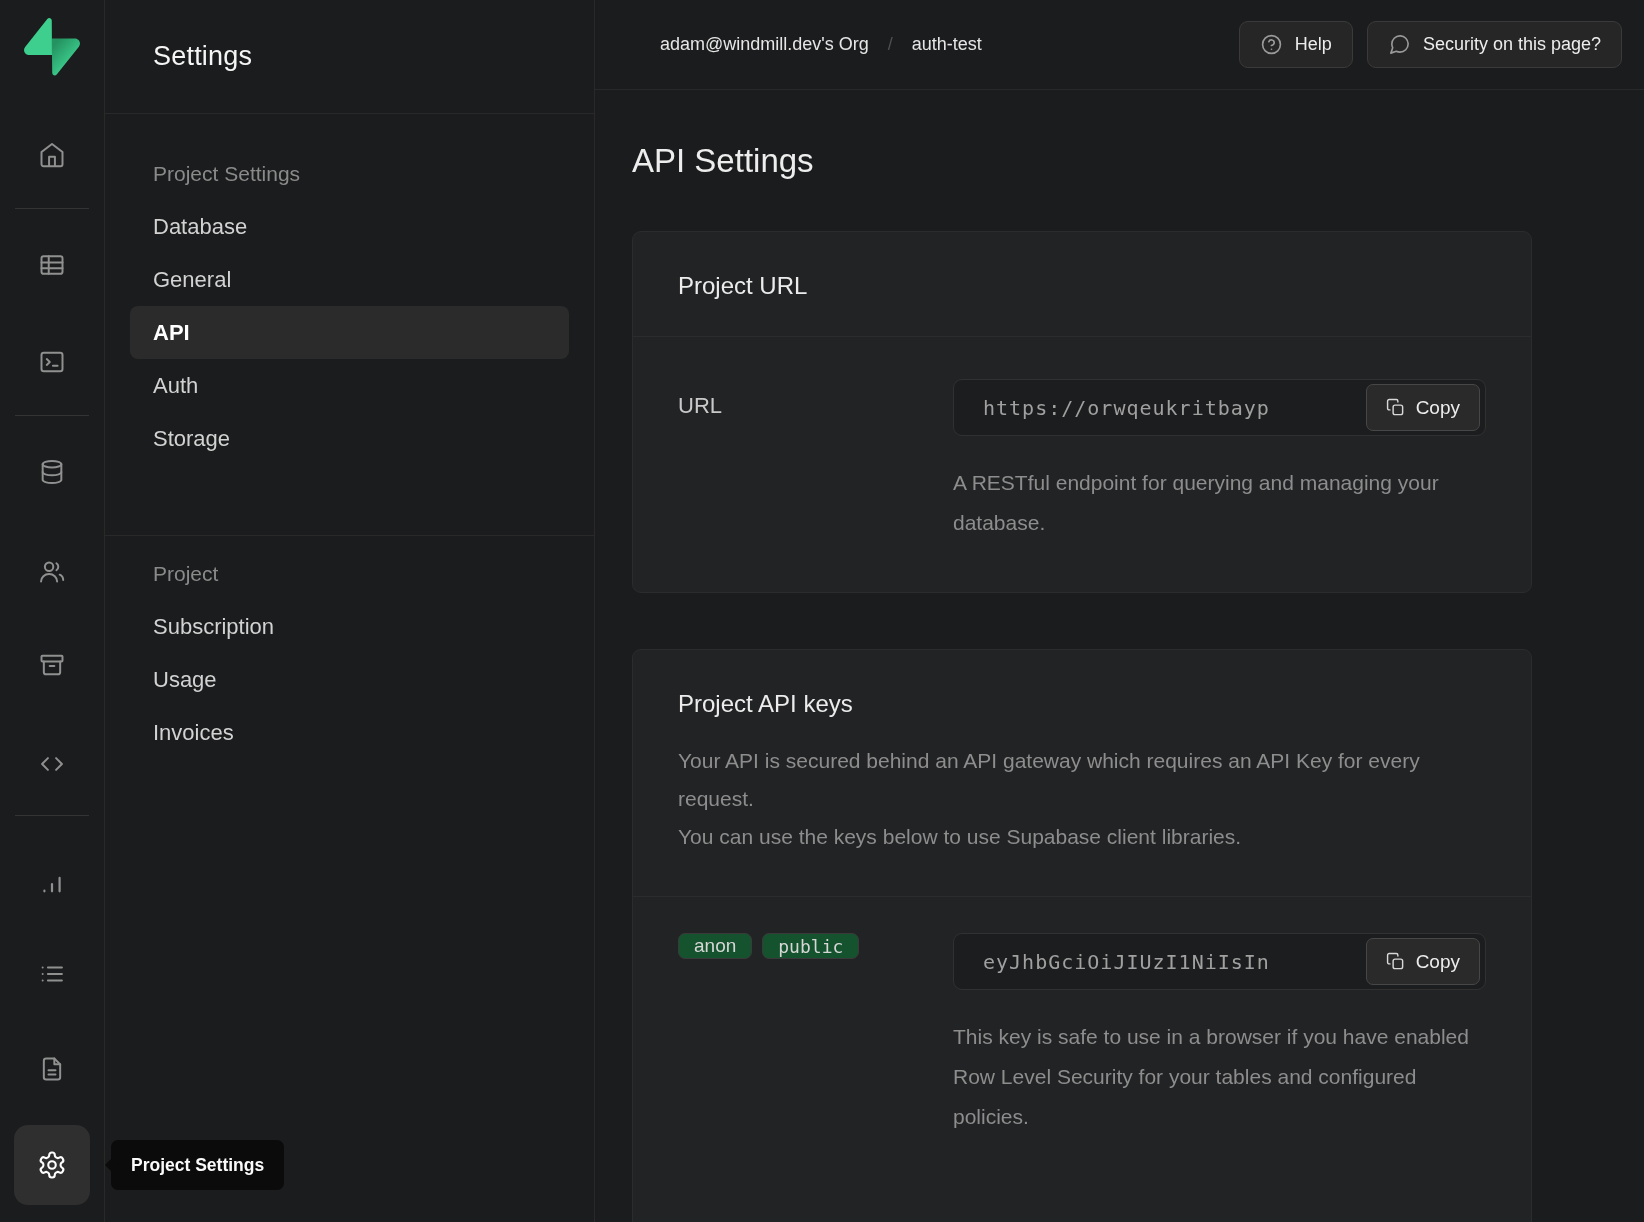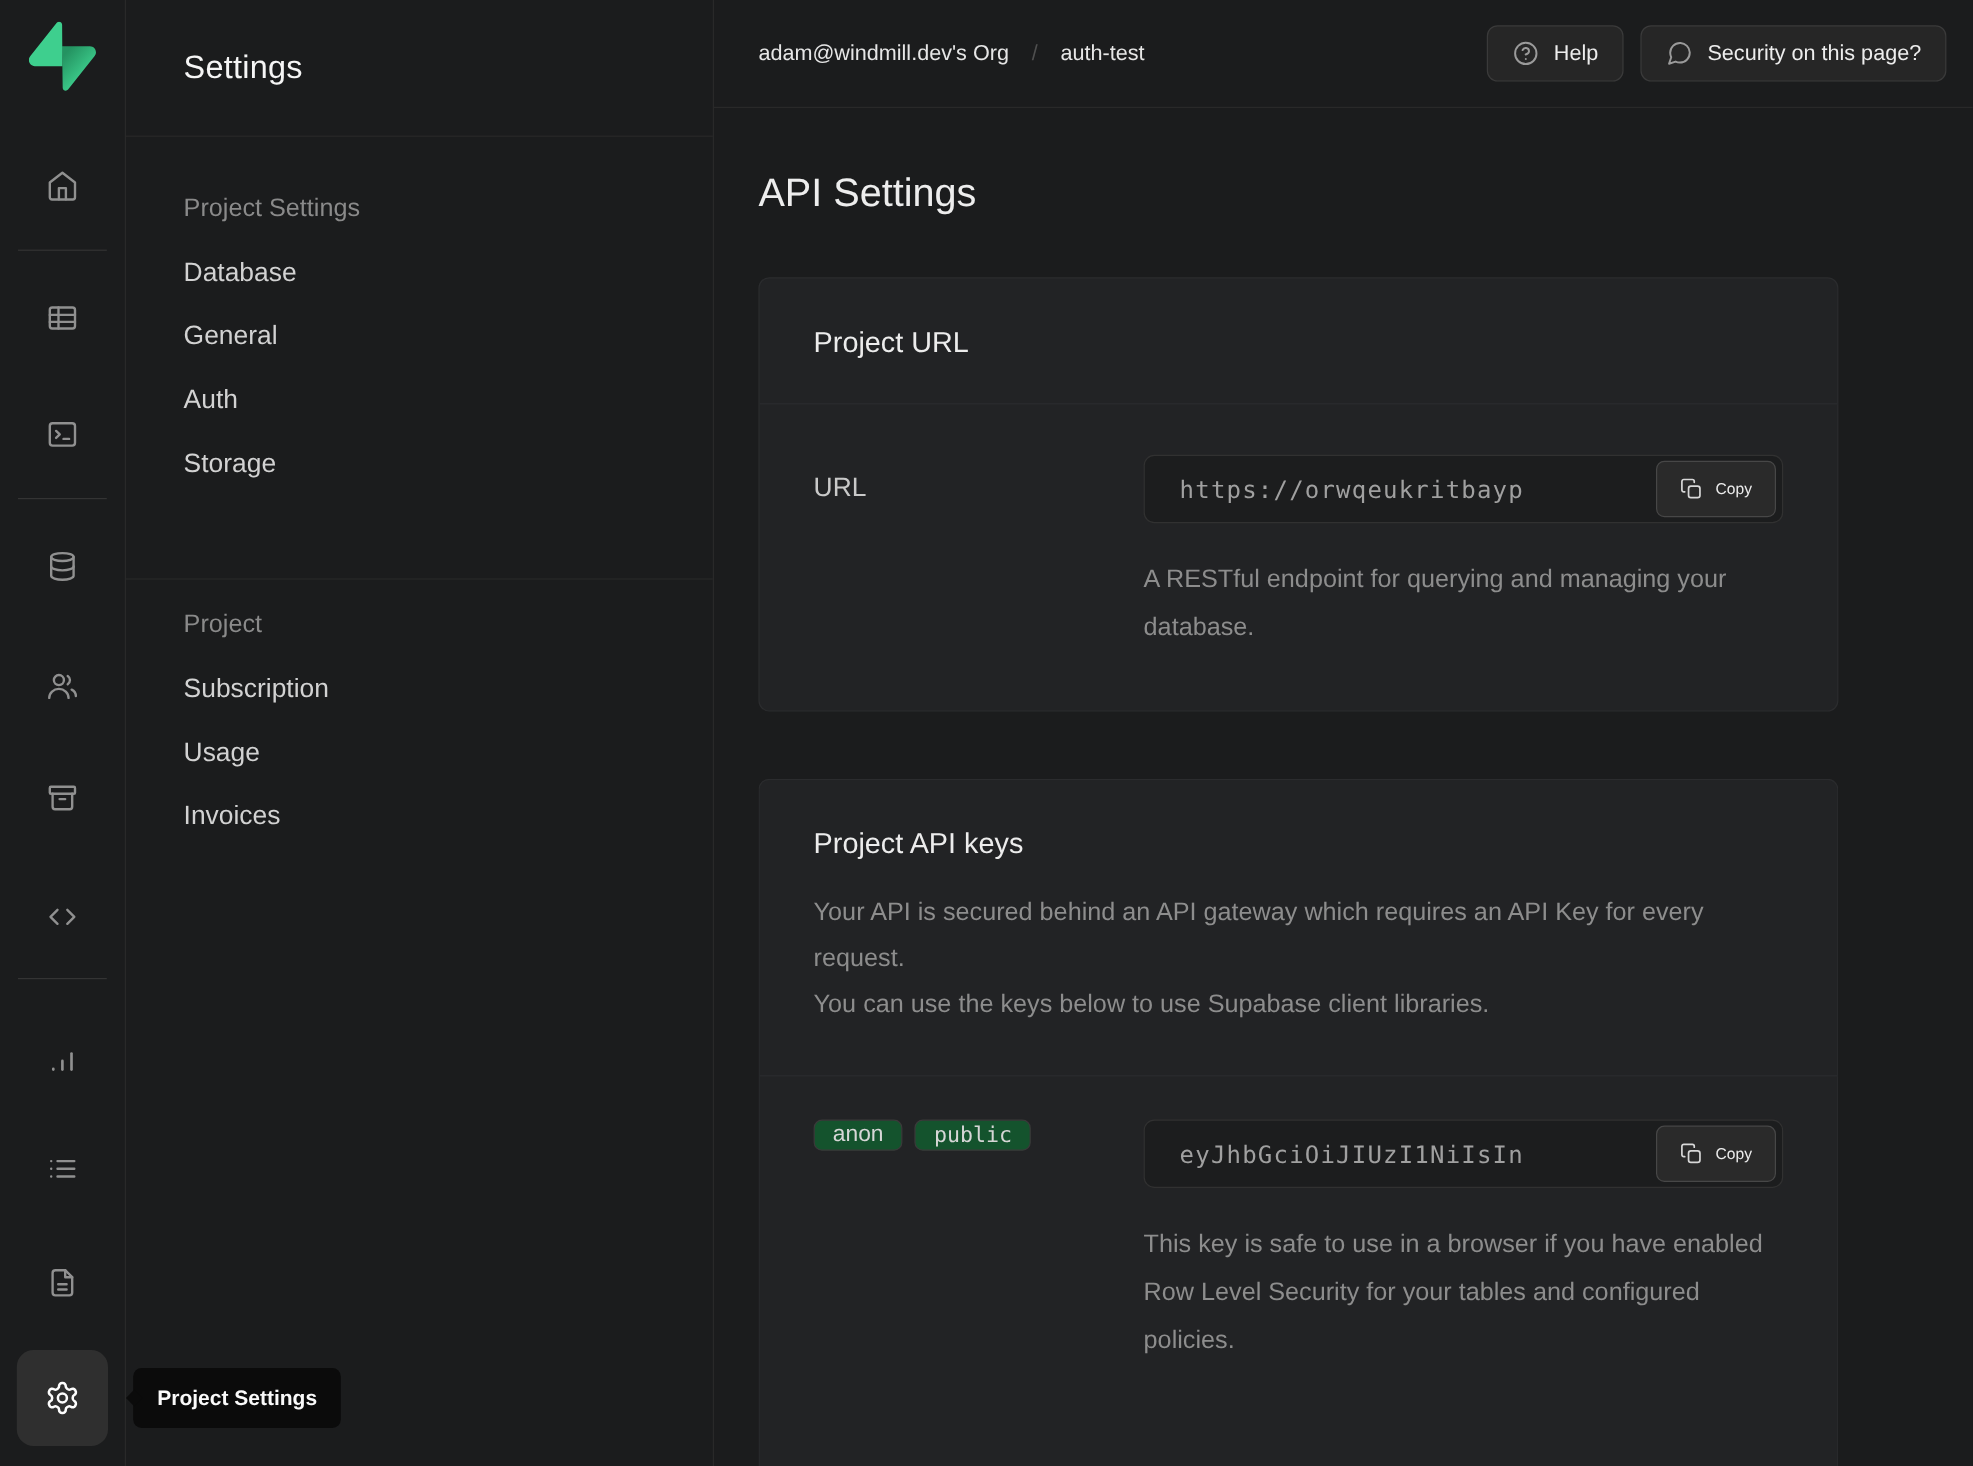--- a/index.html
+++ b/index.html
@@ -31,21 +31,21 @@
   .nav-title { margin:0; font-size:27px; font-weight:500; color:#f5f5f5; letter-spacing:.2px; }
   .nav-list { padding:0 25px; }
   .nav-header { margin:48px 0 14px; padding:0 23px; font-size:21px; color:#8a8a8a; }
   .nav-item { display:block; height:53px; line-height:53px; padding:0 23px; font-size:22px; color:#d2d2d2; border-radius:8px; cursor:pointer; }
   .nav-item.active { background:#2b2b2b; color:#ffffff; font-weight:700; }
   .nav-sep { height:1px; background:#292929; margin:70px -25px 0; }
 
   
   .main { flex:1; min-width:0; display:flex; flex-direction:column; }
   .topbar { height:90px; flex:none; border-bottom:1px solid #292929; display:flex; align-items:center; padding:0 22px 0 37px; }
-  .crumbs { display:flex; align-items:center; }
+  .crumbs { display:flex; align-items:center;margin-left:28px; }
   .crumb { font-size:18px; color:#e6e6e6; cursor:pointer; }
   .crumb-sep { color:#4f4f4f; margin:0 19px; font-size:18px; }
   .top-actions { margin-left:auto; display:flex; gap:14px; }
   .tbtn { display:flex; align-items:center; gap:12px; height:47px; padding:0 20px;
     background:#262626; border:1px solid #3a3a3a; border-radius:9px; color:#ededed; font-size:18px;
     cursor:pointer; font-family:"Liberation Sans", sans-serif; white-space:nowrap; }
   .tbtn svg { width:23px; height:23px; color:#9a9a9a; flex:none; }
 
   .content { padding:0 112px 0 37px; overflow:hidden; }
   .page-title { margin:52px 0 0; font-size:33px; font-weight:500; color:#ededed; }
@@ -63,21 +63,21 @@
   .badge { height:26px; display:flex; align-items:center; padding:0 15px; background:#14532d;
     border:1px solid #3a3a3a; border-radius:7px; font-size:19px; color:#d6d6d6; }
   .badge.mono { font-family:"DejaVu Sans Mono", monospace; font-size:18px; }
   .inputwrap { position:relative; }
   .inputbox { height:57px; border:1px solid #313131; background:#1c1d1e; border-radius:9px;
     display:flex; align-items:center; padding:0 150px 0 29px; cursor:text;
     font-family:"DejaVu Sans Mono", monospace; font-size:20px; letter-spacing:1px; color:#a0a0a0;
     white-space:nowrap; overflow:hidden; }
   .copy-btn { position:absolute; right:6px; top:5px; height:47px; display:flex; align-items:center; gap:11px;
     padding:0 19px; background:#2a2a2a; border:1px solid #474747; border-radius:7px; color:#ececec;
-    font-size:13px; cursor:pointer; font-family:"Liberation Sans", sans-serif; }
+    font-size:19px; cursor:pointer; font-family:"Liberation Sans", sans-serif; }
   .copy-btn svg { width:19px; height:19px; color:#d8d8d8; }
   .value-desc { margin-top:27px; font-size:21px; line-height:40px; color:#8d8d8d; max-width:540px; }
 </style>
 </head>
 <body>
 
 <div class="app">
 
   <aside class="rail">
     <button class="logo">
@@ -180,20 +180,21 @@
   </div>
 
   <nav class="nav">
     <div class="nav-top">
       <h1 class="nav-title">Settings</h1>
     </div>
     <div class="nav-list">
       <div class="nav-header">Project Settings</div>
       <a class="nav-item">Database</a>
       <a class="nav-item">General</a>
+      <a class="nav-item active">API</a>
       <a class="nav-item">Auth</a>
       <a class="nav-item">Storage</a>
       <div class="nav-sep"></div>
       <div class="nav-header" style="margin-top:26px">Project</div>
       <a class="nav-item">Subscription</a>
       <a class="nav-item">Usage</a>
       <a class="nav-item">Invoices</a>
     </div>
   </nav>
 

